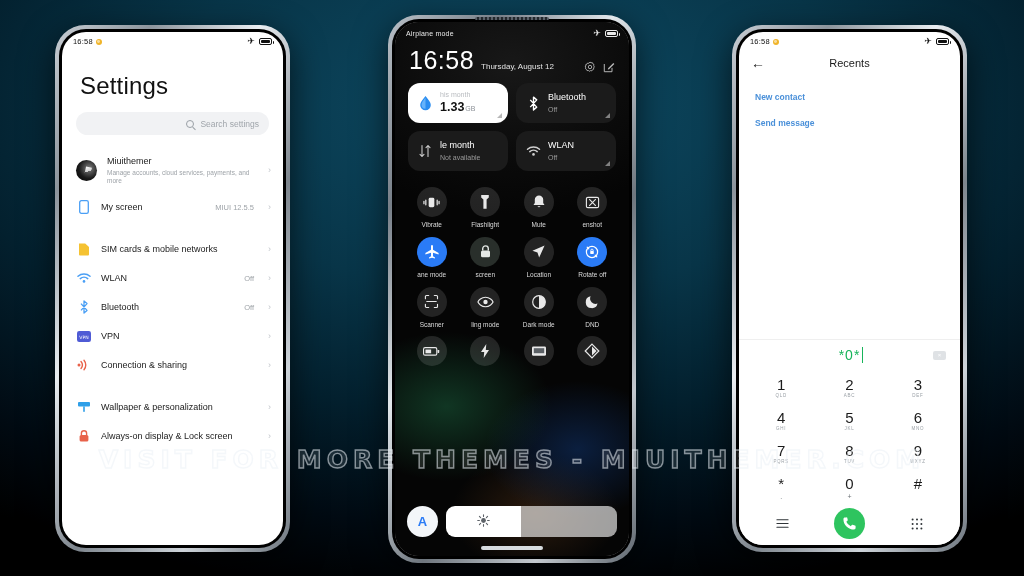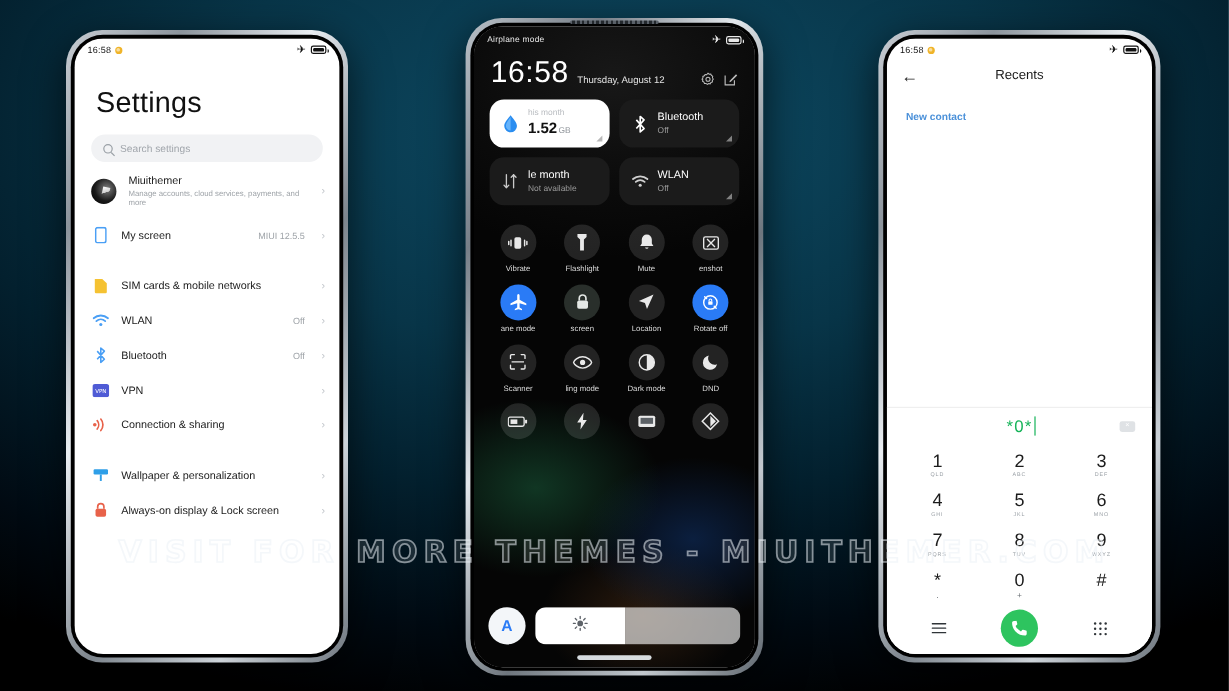--- a/index.html
+++ b/index.html
@@ -41,26 +41,26 @@
   .sb-dot::after{ content:""; position:absolute; inset:1.6px; border-radius:50%; background:#fff; opacity:.55;}
   .batt { width:13px; height:7px; border-radius:2px; border:1px solid currentColor; position:relative; }
   .batt::before{content:"";position:absolute;inset:1px;background:currentColor;border-radius:1px;}
   .batt::after{content:"";position:absolute;right:-3px;top:2px;width:1.5px;height:3px;background:currentColor;border-radius:0 1px 1px 0;}
   .plane { font-size: 9px; line-height: 1; }
 
   
   .settings { height:100%; background:#fff; color:#111; display:flex; flex-direction:column; }
   .settings-title { font-size: 24px; font-weight: 400; padding: 26px 0 0 18px; color:#111; letter-spacing:.2px; }
   .search-box { margin: 12px 14px 0 14px; height: 23px; border-radius: 12px; background:#f1f2f4;
-    display:flex; align-items:center; gap:6px; padding: 0 10px; }
+    display:flex; align-items:center; gap:6px; padding: 0 10px; justify-content: flex-end; }
   .search-box .magnifier { width:8px; height:8px; border:1.2px solid #9aa0a6; border-radius:50%; position:relative; flex:none;}
   .search-box .magnifier::after{content:"";position:absolute;right:-3px;bottom:-3px;width:4px;height:1.2px;background:#9aa0a6;transform:rotate(45deg);}
   .search-ph { font-size: 8.5px; color:#a0a5ab; }
 
-  .s-list { margin-top: 3px; }
+  .s-list { margin-top: 14px; }
   .s-row { display:flex; align-items:center; padding: 7px 12px 7px 14px; gap: 10px; min-height: 26px;}
   .s-row .ico { width: 15px; height: 15px; flex:none; display:flex; align-items:center; justify-content:center; }
   .s-main { flex:1; min-width:0; }
   .s-label { font-size: 9px; color:#1b1b1b; line-height: 1.25; }
   .s-sub { font-size: 6.5px; color:#9ea3a8; line-height: 1.3; margin-top: 1.5px; }
   .s-val { font-size: 7.5px; color:#9ea3a8; margin-right:4px; }
   .chev { color:#c2c6cb; font-size:9px; line-height:1; flex:none; }
   .s-gap { height: 13px; }
   .avatar { width:21px;height:21px;border-radius:50%;flex:none;
     background: radial-gradient(circle at 62% 40%, #6d6d6d 0 10%, #1a1a1a 55%, #000 100%); position:relative;overflow:hidden;}
@@ -331,21 +331,21 @@
 
           <div class="tile light">
             <span class="t-ico">
               <svg width="15" height="16" viewBox="0 0 15 16">
                   <path d="M7.5 1C4.4 5 2.2 7.4 2.2 10a5.3 5.3 0 0 0 10.6 0C12.8 7.4 10.6 5 7.5 1z" fill="#2a8df0"></path>
                   <path d="M7.5 2.6C5.2 5.8 3.6 7.7 3.6 9.8a3.9 3.9 0 0 0 3.9 3.9z" fill="#79c0ff" opacity=".75"></path>
                 </svg>
             </span>
             <div>
               <div class="t-top">his month</div>
-              <div class="t-big"><span>1.52</span><small>GB</small></div>
+              <div class="t-big"><span>1.33</span><small>GB</small></div>
             </div>
             <span class="t-corner"></span>
           </div>
 
           <div class="tile">
             <span class="t-ico">
               <svg width="11" height="15" viewBox="0 0 10 14">
                   <path d="M2 3.6L8 10.4 5 13V1l3 2.6L2 10.4" fill="none" stroke="#fff" stroke-width="1.3" stroke-linejoin="round"></path>
                 </svg>
             </span>
@@ -584,20 +584,21 @@
           </div>
         </div>
 
         <div class="d-header">
           <span class="d-back">←</span>
           <span class="d-title">Recents</span>
         </div>
 
         <div class="d-actions">
           <div class="d-action">New contact</div>
+          <div class="d-action">Send message</div>
         </div>
 
         <div class="d-spacer"></div>
 
         <div class="d-pad">
           <div class="d-input">
             <span class="d-number">*0*</span>
             <span class="d-backspace">×</span>
           </div>
 

